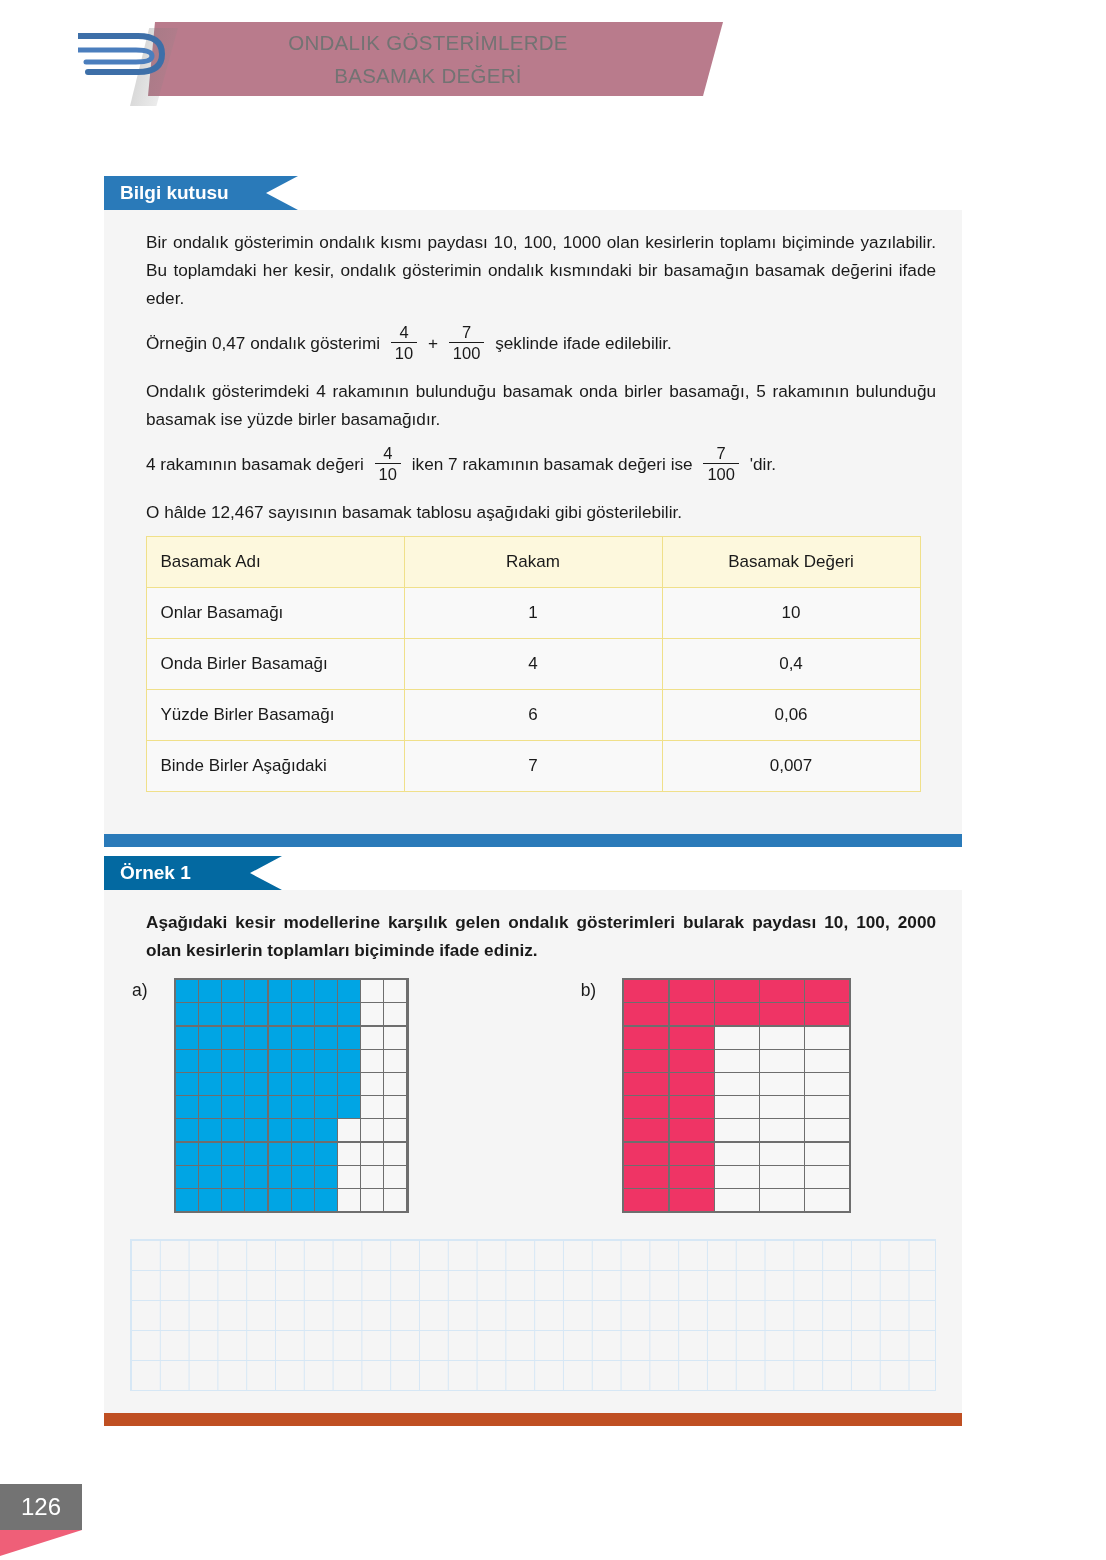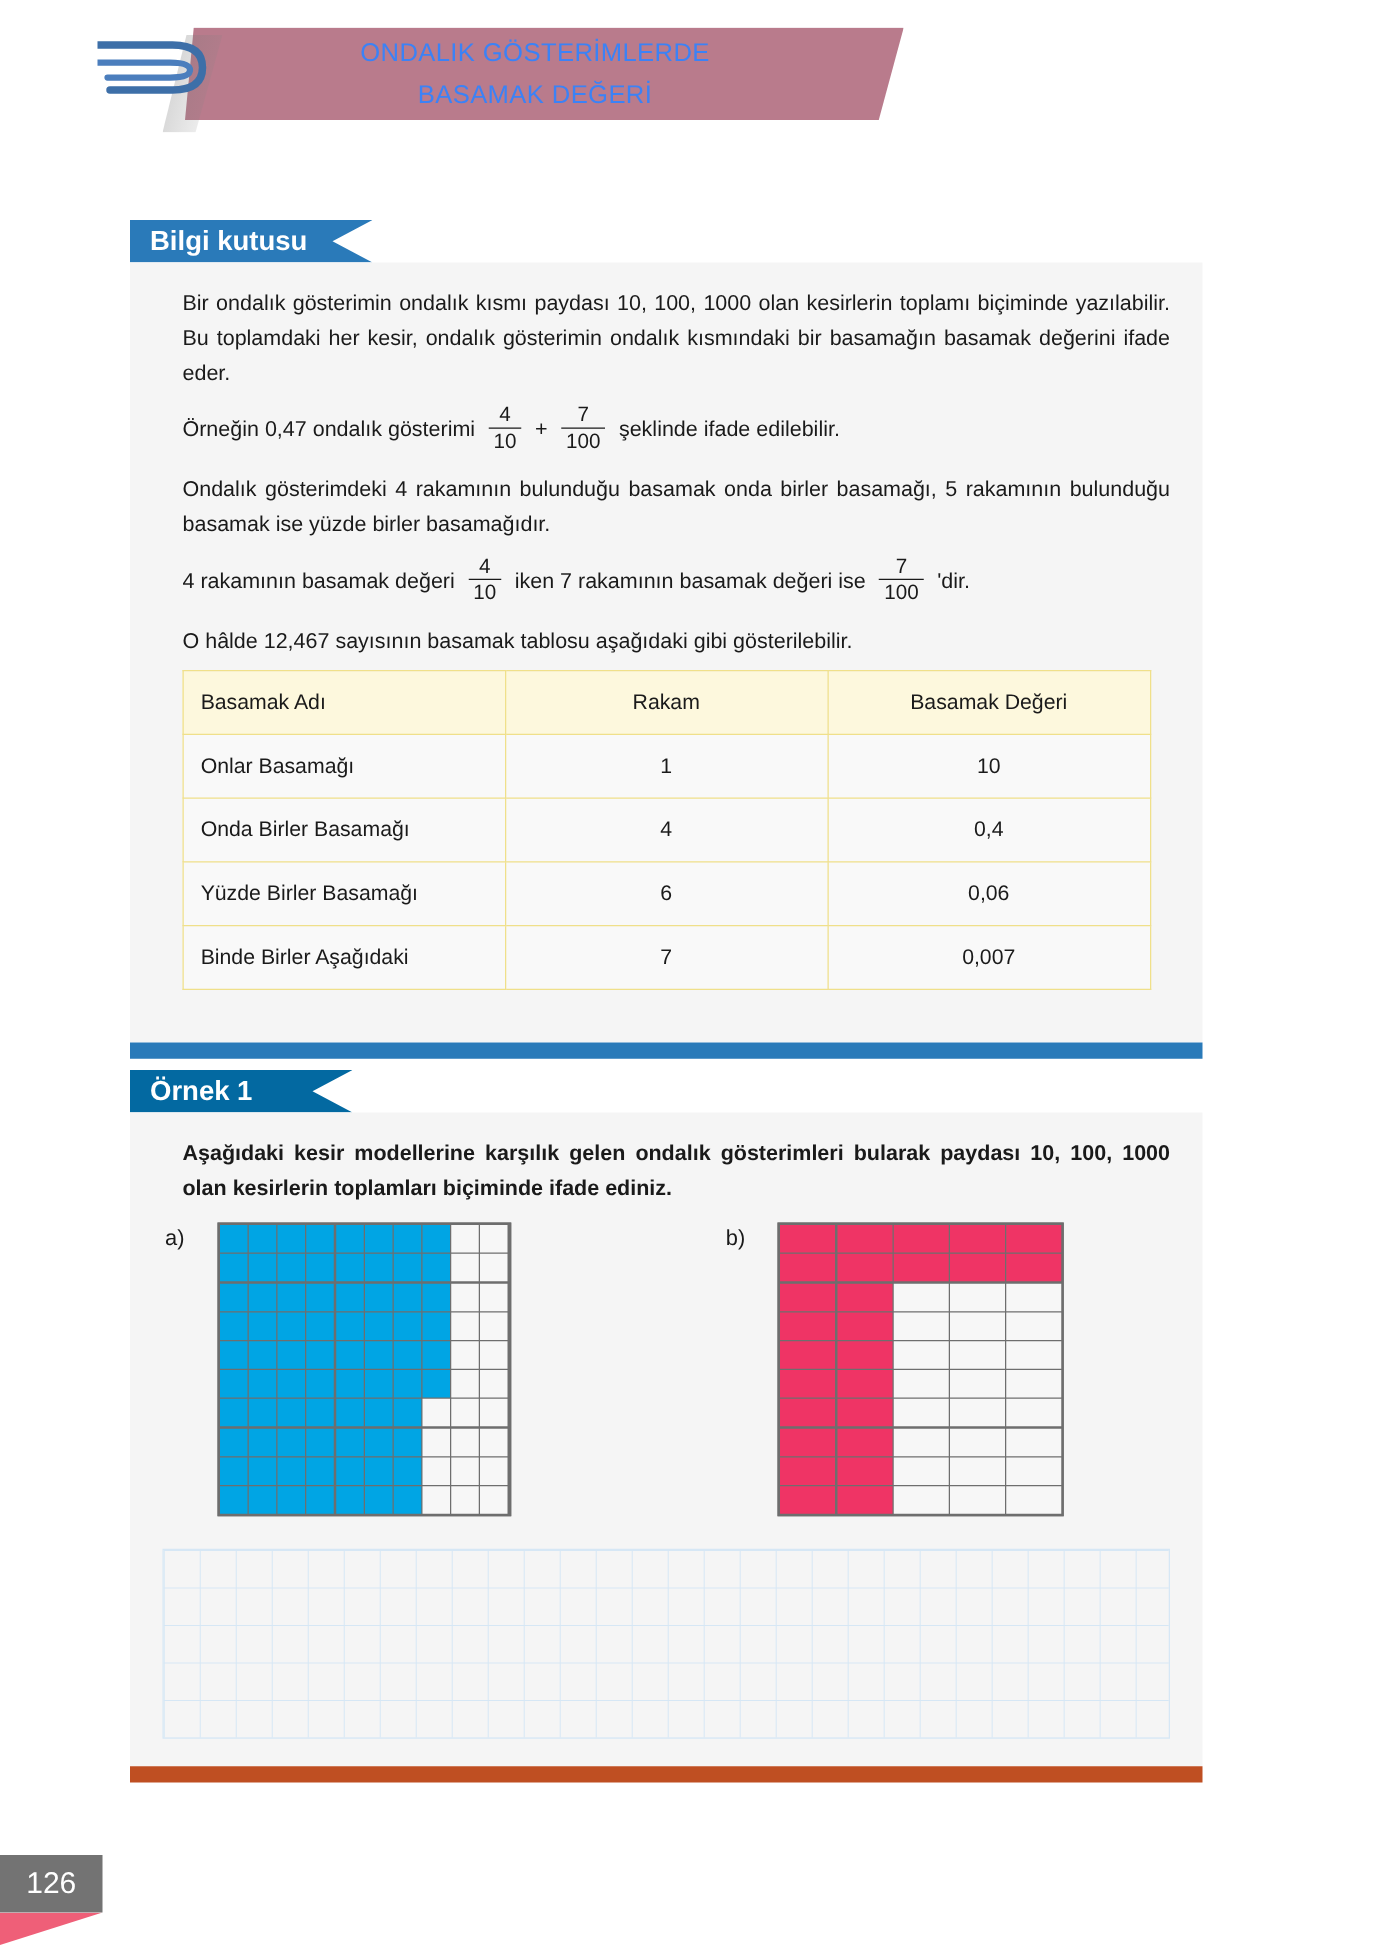--- a/index.html
+++ b/index.html
@@ -28,21 +28,21 @@
     width: 575px; height: 74px;
     background: #b97b8c;
     clip-path: polygon(7px 0, 100% 0, calc(100% - 20px) 100%, 0 100%);
     box-shadow: 2px 2px 5px rgba(0,0,0,0.18);
   }
   .banner-title {
     position: absolute;
     left: 168px; top: 26px;
     width: 520px;
     text-align: center;
-    color: #3b82f6;
+    color: #737373;
     font-size: 20.5px;
     line-height: 33px;
     letter-spacing: 0.3px;
     white-space: pre-line;
   }
   .clip {
     position: absolute;
     left: 78px; top: 26px;
     width: 110px; height: 80px;
   }
@@ -62,21 +62,21 @@
   }
   .ribbon {
     position: relative;
     height: 34px;
     width: 194px;
     display: flex;
     align-items: center;
     padding-left: 16px;
     box-sizing: border-box;
     color: #ffffff;
-    font-size: 22px;
+    font-size: 19px;
     font-weight: bold;
     clip-path: polygon(0 0, 100% 0, calc(100% - 32px) 50%, 100% 100%, 0 100%);
   }
   .ribbon.blue { background: #2a7ab9; }
   .ribbon.orange { background: #0369a1; width: 178px; }
   .ribbon-fold {
     position: absolute;
     left: 0; top: 34px;
     width: 16px; height: 20px;
     clip-path: polygon(0 0, 100% 0, 0 100%);
@@ -312,21 +312,21 @@
   <div class="closing-bar"></div>
 </div>
 
 <div class="ex-section">
   <div class="ribbon orange">
     <span>Örnek 1</span>
     <span class="ribbon-fold orange"></span>
   </div>
 
   <div class="panel">
-    <p class="ex-prompt">Aşağıdaki kesir modellerine karşılık gelen ondalık gösterimleri bularak paydası 10, 100, 1000 olan kesirlerin toplamları biçiminde ifade ediniz.</p>
+    <p class="ex-prompt">Aşağıdaki kesir modellerine karşılık gelen ondalık gösterimleri bularak paydası 10, 100, 2000 olan kesirlerin toplamları biçiminde ifade ediniz.</p>
 
     <div class="models">
       <div class="model-block">
         <span class="model-label">a)</span>
         <div class="grid grid-a" id="grid-a">
             <div class="cell fill-blue"></div>
             <div class="cell fill-blue"></div>
             <div class="cell fill-blue"></div>
             <div class="cell fill-blue"></div>
             <div class="cell fill-blue"></div>

